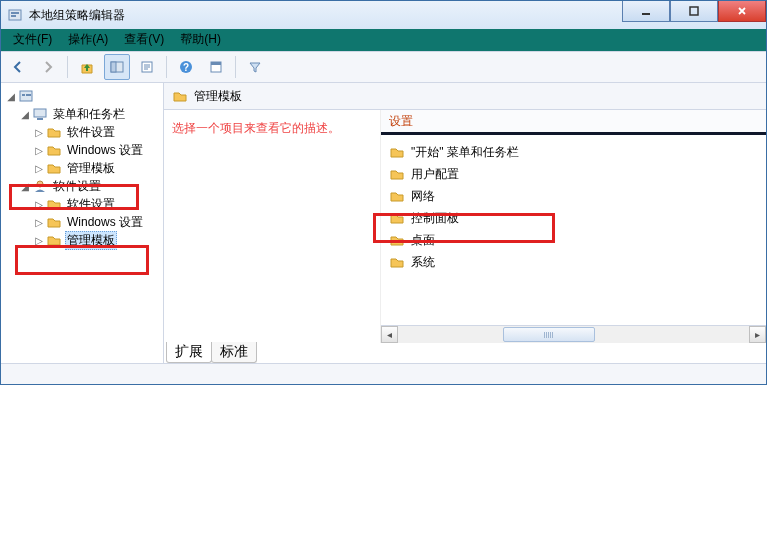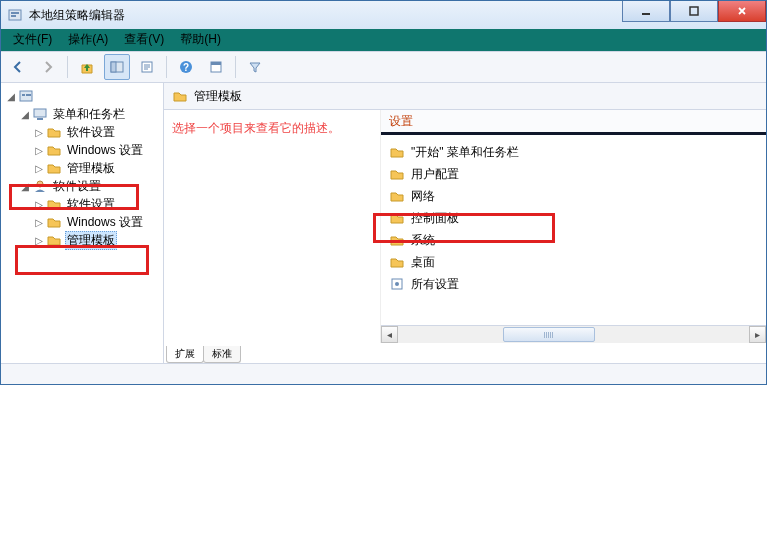--- a/index.html
+++ b/index.html
@@ -34,21 +34,21 @@
 .rightcol{flex:1;display:flex;flex-direction:column;min-width:0;}
 .colhdr{height:22px;border-bottom:3px solid #0f172a;background:#fafbfd;display:flex;align-items:center;padding:0 8px;color:#c2410c;}
 .items{flex:1;overflow:hidden;padding:6px 4px;}
 .item{display:flex;align-items:center;height:20px;padding:1px 4px;gap:6px;}
 .scrollbar{height:17px;background:#f0f0f0;border-top:1px solid #d0d7e5;display:flex;align-items:center;}
 .scrollbar .arrow{width:17px;height:17px;background:linear-gradient(#fdfdfd,#e3e3e3);border:1px solid #bfbfbf;box-sizing:border-box;display:flex;align-items:center;justify-content:center;color:#555;font-size:10px;}
 .scrollbar .track{flex:1;height:17px;position:relative;}
 .scrollbar .thumb{position:absolute;left:30%;top:1px;height:13px;width:90px;background:linear-gradient(#f5f8fc,#d6e3f3);border:1px solid #a9c0dd;border-radius:2px;display:flex;align-items:center;justify-content:center;}
 .scrollbar .grip{width:10px;height:6px;background:repeating-linear-gradient(90deg,#9fb5d0,#9fb5d0 1px,transparent 1px,transparent 2px);}
 .tabs{height:20px;display:flex;align-items:flex-end;padding:0 2px;background:#fff;}
-.tab{border:1px solid #bfbfbf;border-top-width:0;border-radius:0 0 3px 3px;padding:1px 8px;margin-right:-1px;background:#f7f7f7;font-size:10px;}
+.tab{border:1px solid #bfbfbf;border-top-width:0;border-radius:0 0 3px 3px;padding:1px 8px;margin-right:-1px;background:#f7f7f7;font-size:14px;}
 .tab.active{background:#fff;}
 .statusbar{height:20px;background:#f4f6fa;border-top:1px solid #d0d7e5;}
 .redbox{position:absolute;border:3px solid #e02020;pointer-events:none;}
 svg{display:block;}
 </style>
 </head>
 <body>
 
 <div class="window">
 
@@ -299,38 +299,29 @@
                   </svg>
                 </span>
                 <span>控制面板</span>
               </div>
             <div class="item">
                 <span>
                   <svg width="16" height="16">
                     <path d="M2 5 H7 L9 7 H14 V13 H2 Z" class="folder-svg"></path>
                   </svg>
                 </span>
+                <span>桌面</span>
+              </div>
+            <div class="item">
+                <span>
+                  <svg width="16" height="16">
+                    <path d="M2 5 H7 L9 7 H14 V13 H2 Z" class="folder-svg"></path>
+                  </svg>
+                </span>
                 <span>系统</span>
-              </div>
-            <div class="item">
-                <span>
-                  <svg width="16" height="16">
-                    <path d="M2 5 H7 L9 7 H14 V13 H2 Z" class="folder-svg"></path>
-                  </svg>
-                </span>
-                <span>桌面</span>
-              </div>
-            <div class="item">
-                <span>
-                  <svg width="16" height="16">
-                    <rect x="3" y="3" width="10" height="10" fill="#fff" stroke="#6a8cb5"></rect>
-                    <circle cx="8" cy="8" r="2" fill="#6a8cb5"></circle>
-                  </svg>
-                </span>
-                <span>所有设置</span>
               </div>
           </div>
           <div class="scrollbar">
             <div class="arrow">◂</div>
             <div class="track">
                 <div class="thumb">
                   <div class="grip"></div>
                 </div>
               </div>
             <div class="arrow">▸</div>

